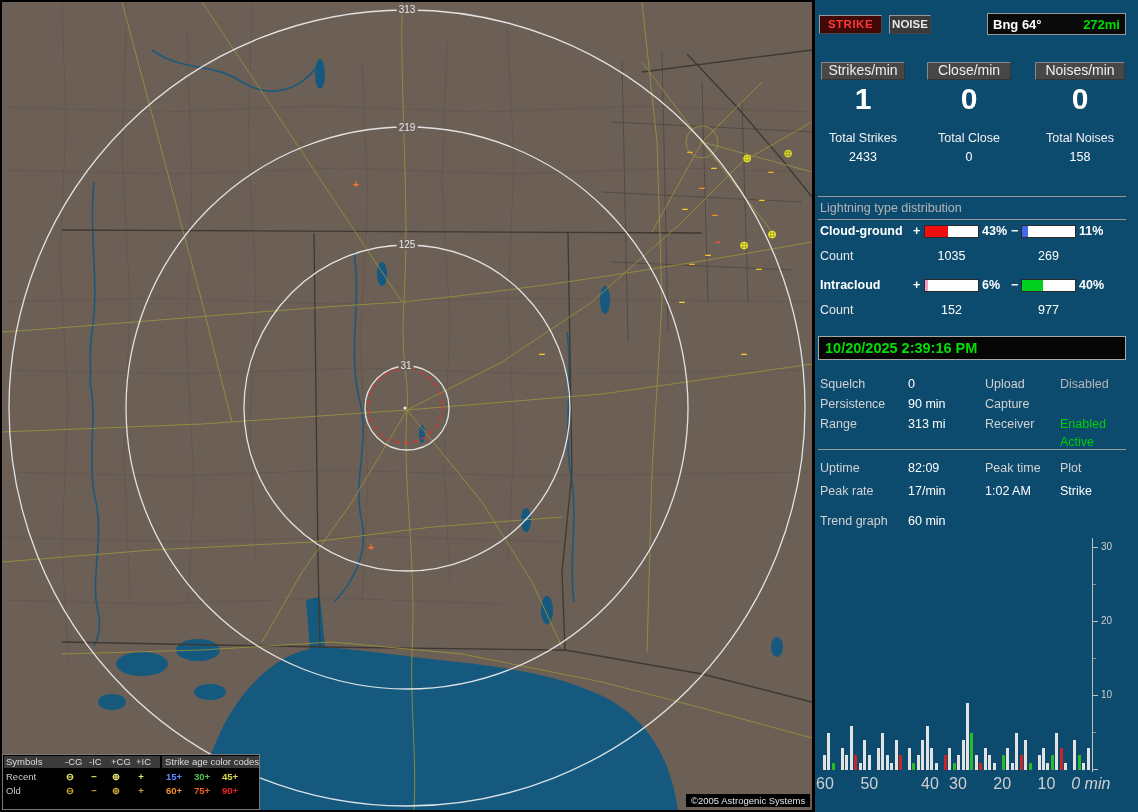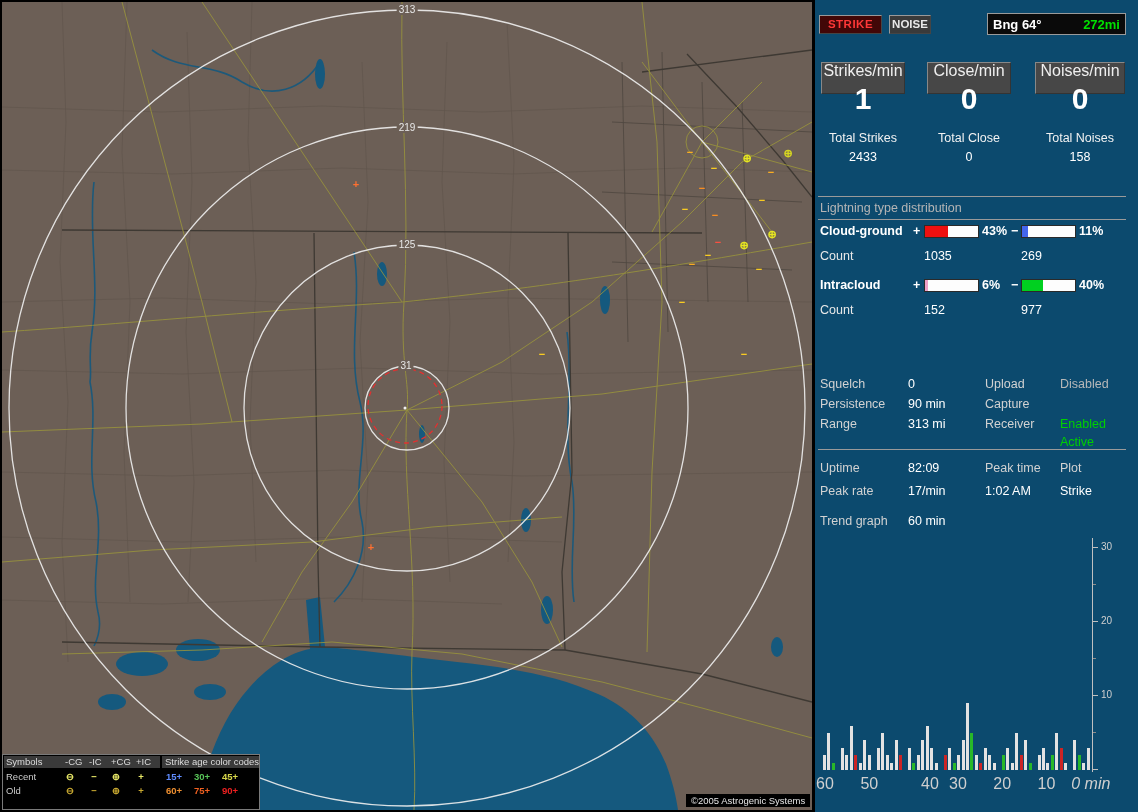--- a/index.html
+++ b/index.html
@@ -20,35 +20,35 @@
   .lg-sym{width:14px;text-align:center;font-weight:bold}
   #copyright{position:absolute;left:684px;top:792px;background:#000;color:#e6e6e6;font-size:9.5px;padding:1px 5px;z-index:5}
   
   #sidebar{position:absolute;left:815px;top:0;width:323px;height:812px;background:#0c4a6e;font-size:12.5px}
   .sb{position:absolute;white-space:nowrap}
   .b{font-weight:bold}
   .btn{position:absolute;border:1px outset #999;font-weight:bold;font-size:11.5px;text-align:center;line-height:16px;cursor:pointer}
   #btn-strike{left:4px;top:15px;width:63px;height:19px;background:#420707;letter-spacing:.5px}
   #btn-noise{left:74px;top:15px;width:42px;height:19px;background:#3a3a3a;color:#e8e8e8}
   #bng-panel{left:172px;top:13px;width:139px;height:22px;background:#0a0a0a;border:1px solid #9a9a9a;display:flex;align-items:center;justify-content:space-between;padding:0 5px;font-weight:bold;font-size:13px;color:#fff}
-  .rate-btn{position:absolute;top:62px;height:32px;background:#474747;color:#efefef;border:1px outset #888;font-size:16px;line-height:15px;text-align:center}
+  .rate-btn{position:absolute;top:62px;height:18px;background:#474747;color:#efefef;border:1px outset #888;font-size:14px;line-height:15px;text-align:center}
   #rb1{left:6px;width:84px}#rb2{left:112px;width:84px}#rb3{left:220px;width:90px}
   .bignum{position:absolute;top:83px;font-size:30px;line-height:32px;font-weight:bold;color:#fff;text-align:center}
   .tot-label{position:absolute;top:131px;text-align:center;color:#f2f2f2}
   .tot-val{position:absolute;top:150px;text-align:center;color:#fff}
   .c1{left:6px;width:84px}.c2{left:112px;width:84px}.c3{left:220px;width:90px}
   .hr{position:absolute;left:3px;width:308px;height:1px;background:#9a9a9a}
   #hr1{top:196px}#hr2{top:219px}#hr3{top:449px}
   #dist-title{left:5px;top:201px;color:#b5b5b5}
   .dl{position:absolute;left:5px;font-weight:bold;color:#fff}
   .sign{position:absolute;color:#fff;font-weight:bold}
   .pbar{position:absolute;width:55px;height:13px;background:#fdfdfd;border:1px solid #2a2a2a}
   .pfill{height:100%}
   .pct{position:absolute;font-weight:bold;color:#fff}
-  .cnt{position:absolute;width:55px;text-align:left;color:#fff}
+  .cnt{position:absolute;width:55px;text-align:center;color:#fff}
   .cl{position:absolute;left:5px;color:#e8e8e8}
   #ts-panel{left:3px;top:336px;width:308px;height:24px;background:#060606;border:1px solid #a8a8a8;line-height:22px;padding-left:6px;font-weight:bold;font-size:14.5px}
   .lab{color:#d2d2d2}.val{color:#fff}
   .col-l1{left:5px}.col-v1{left:93px}.col-l2{left:170px}.col-v2{left:245px}
   
   #trend-bars{position:absolute;left:8px;top:540px;width:269px;height:230px;display:flex;align-items:flex-end}
   .tbar{flex:none;width:3px;margin-right:1.48px}
   #trend-axis{position:absolute;left:277px;top:538px;width:1px;height:234px;background:#c0c0c0}
   .ymaj{position:absolute;left:278px;width:5px;height:1px;background:#c0c0c0}
   .ymin{position:absolute;left:278px;width:3px;height:1px;background:#8c8c8c}
@@ -265,20 +265,23 @@
   <span class="pct" style="left:167px;top:278px">6%</span>
   <span class="sign" style="left:196px;top:278px">−</span>
   <div class="pbar" style="left:206px;top:279px">
     <div class="pfill" style="width: 40%; background: rgb(0, 208, 32);"></div>
   </div>
   <span class="pct" style="left:264px;top:278px">40%</span>
   <span class="cl" style="top:303px">Count</span>
   <span class="cnt" style="left:109px;top:303px">152</span>
   <span class="cnt" style="left:206px;top:303px">977</span>
 
+  <div class="sb" id="ts-panel">
+    <span style="color: rgb(0, 224, 0);">10/20/2025 2:39:16 PM</span>
+  </div>
 
   <span class="sb lab col-l1" style="top:377px">Squelch</span>
   <span class="sb val col-v1" style="top:377px">0</span>
   <span class="sb lab col-l2" style="top:377px">Upload</span>
   <span class="sb col-v2" style="top: 377px; color: rgb(184, 184, 184);">Disabled</span>
 
   <span class="sb lab col-l1" style="top:397px">Persistence</span>
   <span class="sb val col-v1" style="top:397px">90 min</span>
   <span class="sb lab col-l2" style="top:397px">Capture</span>
   <span class="sb col-v2" style="top: 397px; color: rgb(0, 208, 0); margin-top: 38px;">Active</span>

